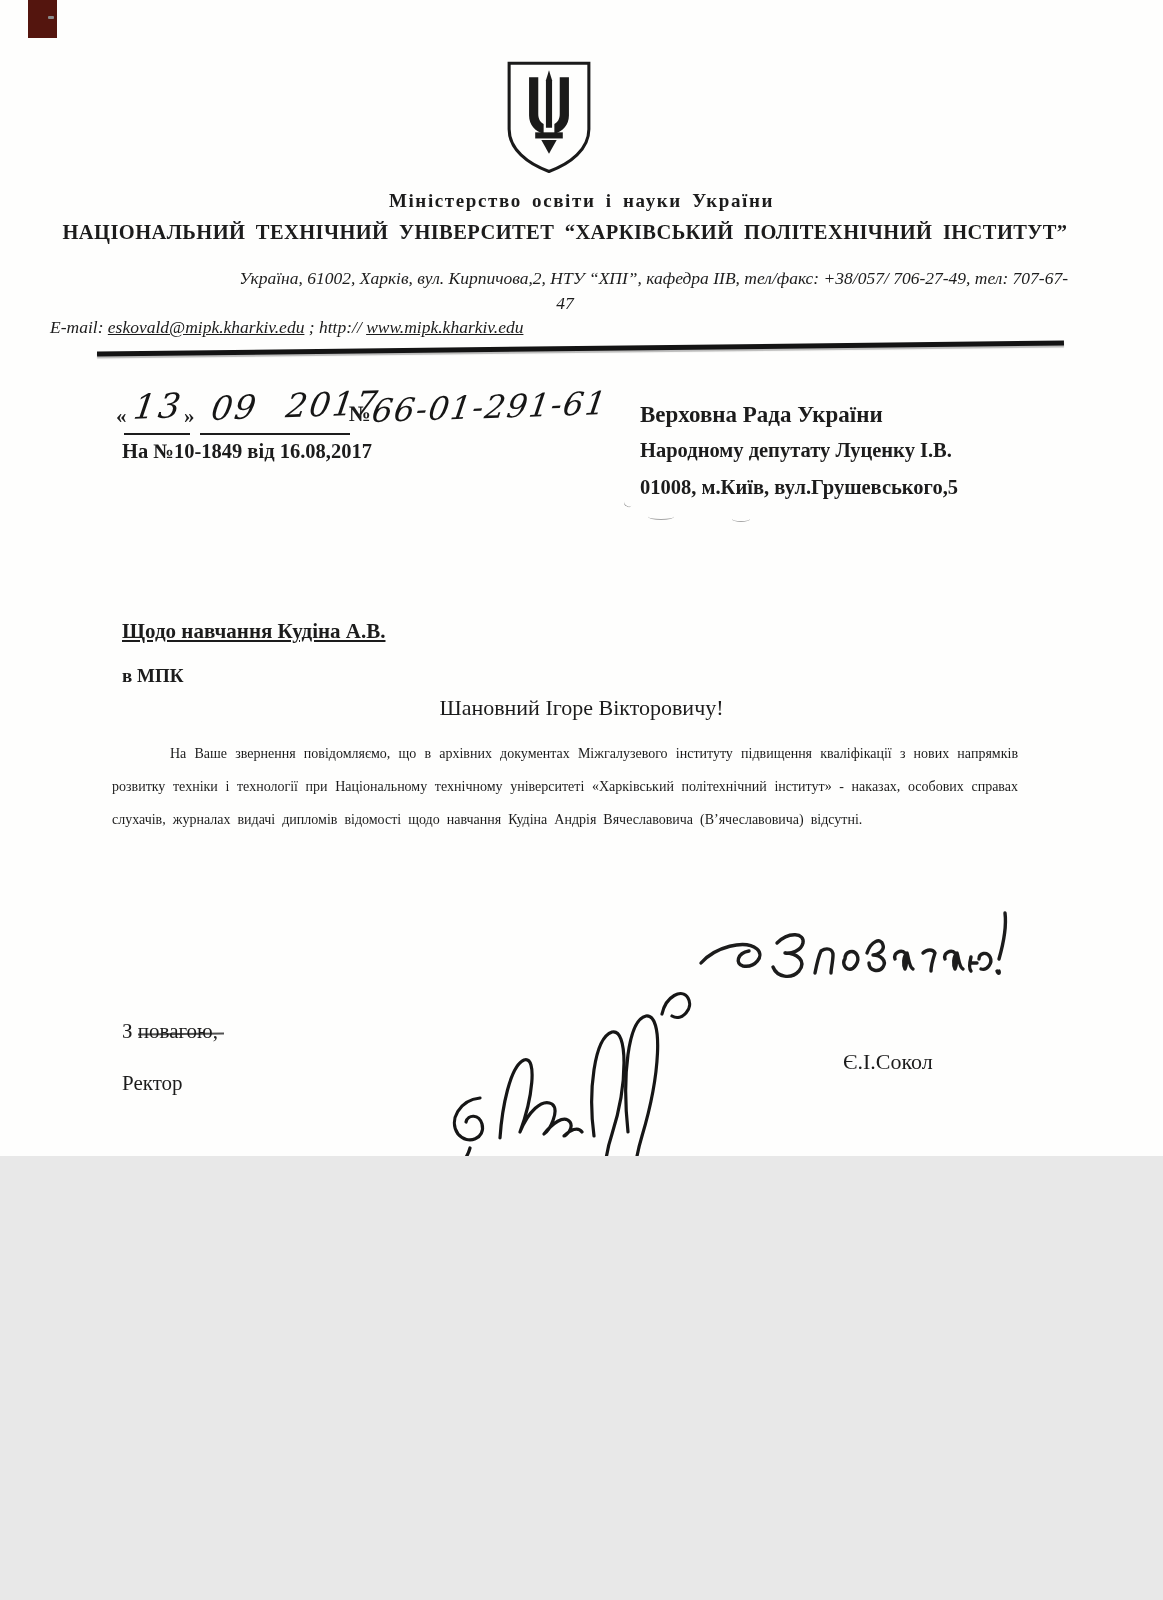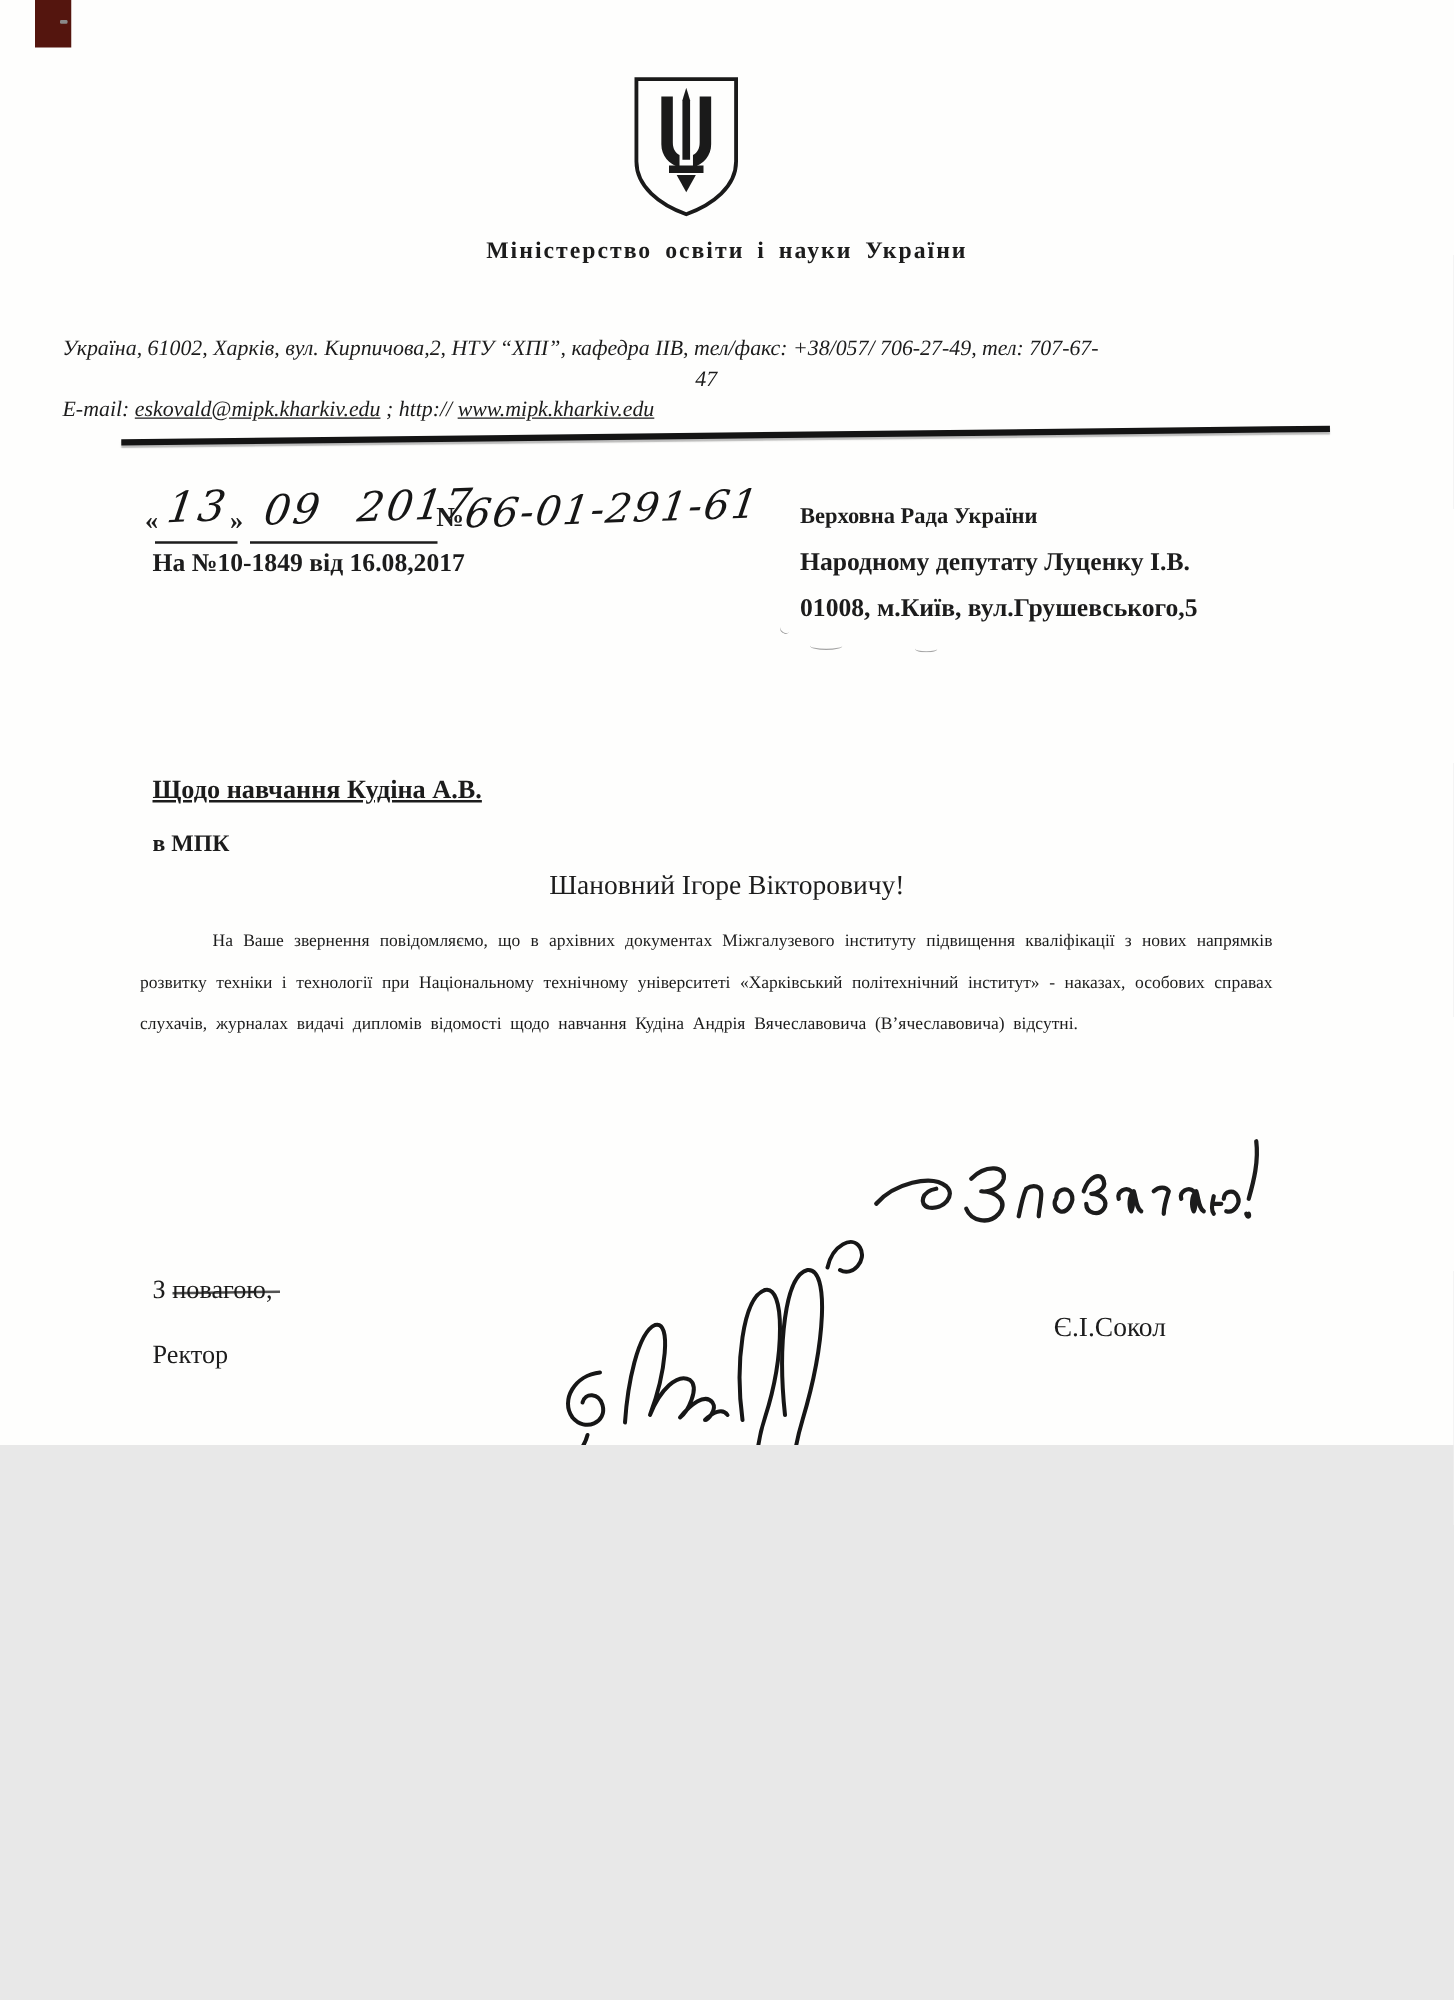--- a/index.html
+++ b/index.html
@@ -14,21 +14,21 @@
   }
   .abs{position:absolute;}
   
   .corner-mark{left:28px;top:0;width:29px;height:38px;background:#54150e;}
   .speck{background:#8a8a8a;border-radius:1px;}
   .emblem{left:503px;top:55px;width:92px;height:124px;}
   .ministry{left:0;top:190px;width:1163px;text-align:center;
     font-weight:bold;font-size:19px;letter-spacing:1.6px;word-spacing:4px;}
   .university{left:50px;top:221px;width:1030px;text-align:center;
     font-weight:bold;font-size:20.5px;letter-spacing:.4px;word-spacing:5px;}
-  .addr1{left:50px;top:268px;width:1030px;text-align:left;
+  .addr1{left:38px;top:268px;width:1030px;text-align:right;
     font-style:italic;font-size:17.5px;}
   .addr2{left:50px;top:293px;width:1030px;text-align:center;
     font-style:italic;font-size:17.5px;}
   .contact{left:50px;top:317px;width:1030px;text-align:left;
     font-style:italic;font-size:17.5px;}
   .contact .u{text-decoration:underline;}
   .divider{left:97px;top:346px;width:967px;height:5px;background:#141414;
     transform:rotate(-0.65deg);box-shadow:0 2px 1px rgba(60,60,60,.35);}
   
   .hw{font-family:"DejaVu Serif", serif;font-style:italic;color:#161616;
@@ -37,21 +37,21 @@
   .hw-day{left:134px;top:386px;font-size:34px;letter-spacing:3px;}
   .q-close{left:184px;top:404px;font-size:21px;font-weight:bold;}
   .hw-monthyear{left:212px;top:386px;font-size:33px;letter-spacing:2px;word-spacing:16px;}
   .uline{height:2px;background:#1d1d1d;}
   .uline-day{left:124px;top:433px;width:66px;}
   .uline-my{left:200px;top:433px;width:150px;}
   .num-sign{left:349px;top:401px;font-size:22px;font-weight:bold;}
   .hw-number{left:373px;top:388px;font-size:32px;letter-spacing:1.5px;}
   .reply-line{left:122px;top:440px;font-size:20.5px;font-weight:bold;text-align:right;}
   
-  .rcp1{left:640px;top:402px;font-size:18px;font-weight:bold;}
+  .rcp1{left:640px;top:402px;font-size:23px;font-weight:bold;}
   .rcp2{left:640px;top:439px;font-size:20.5px;font-weight:bold;}
   .rcp3{left:640px;top:476px;font-size:20.5px;font-weight:bold;}
   
   .subj1{left:122px;top:619px;font-size:21px;font-weight:bold;text-decoration:underline;}
   .subj2{left:122px;top:665px;font-size:19px;font-weight:bold;}
   .salutation{left:0;top:695px;width:1163px;text-align:center;font-size:22px;}
   
   .body-par{left:112px;top:737px;width:906px;font-size:14px;line-height:33px;
     text-align:justify;text-indent:58px;word-spacing:3.5px;margin:0;}
   
@@ -87,20 +87,21 @@
       <path d="M8,6 H112 V92 C112,118 88,137 60,147 C32,137 8,118 8,92 Z" fill="none" stroke="#1a1a1a" stroke-width="4"></path>
       <path d="M34,24 h12 v48 c0,7 3,11 7,13 v13 c-11,-3 -19,-12 -19,-24 z" fill="#1a1a1a"></path>
       <path d="M86,24 h-12 v48 c0,7 -3,11 -7,13 v13 c11,-3 19,-12 19,-24 z" fill="#1a1a1a"></path>
       <path d="M56,28 l4,-13 l4,13 v62 h-8 z" fill="#1a1a1a"></path>
       <path d="M42,96 h36 v8 h-36 z" fill="#1a1a1a"></path>
       <path d="M50,106 h20 l-10,18 z" fill="#1a1a1a"></path>
     </svg>
   </div>
 
   <div class="abs ministry">Міністерство освіти і науки України</div>
+  <div class="abs university">НАЦІОНАЛЬНИЙ ТЕХНІЧНИЙ УНІВЕРСИТЕТ “ХАРКІВСЬКИЙ ПОЛІТЕХНІЧНИЙ ІНСТИТУТ”</div>
   <div class="abs addr1">Україна, 61002, Харків, вул. Кирпичова,2, НТУ “ХПІ”,  кафедра ІІВ, тел/факс: +38/057/ 706-27-49, тел: 707-67-</div>
   <div class="abs addr2">47</div>
   <div class="abs contact"><span>E-mail: </span><span class="u">eskovald@mipk.kharkiv.edu</span><span> ; </span><span>http:// </span><span class="u">www.mipk.kharkiv.edu</span></div>
   <div class="abs divider"></div>
 
   <div class="abs q-open">«</div>
   <div class="abs hw hw-day">13</div>
   <div class="abs q-close">»</div>
   <div class="abs hw hw-monthyear">09 2017</div>
   <div class="abs uline uline-day"></div>

